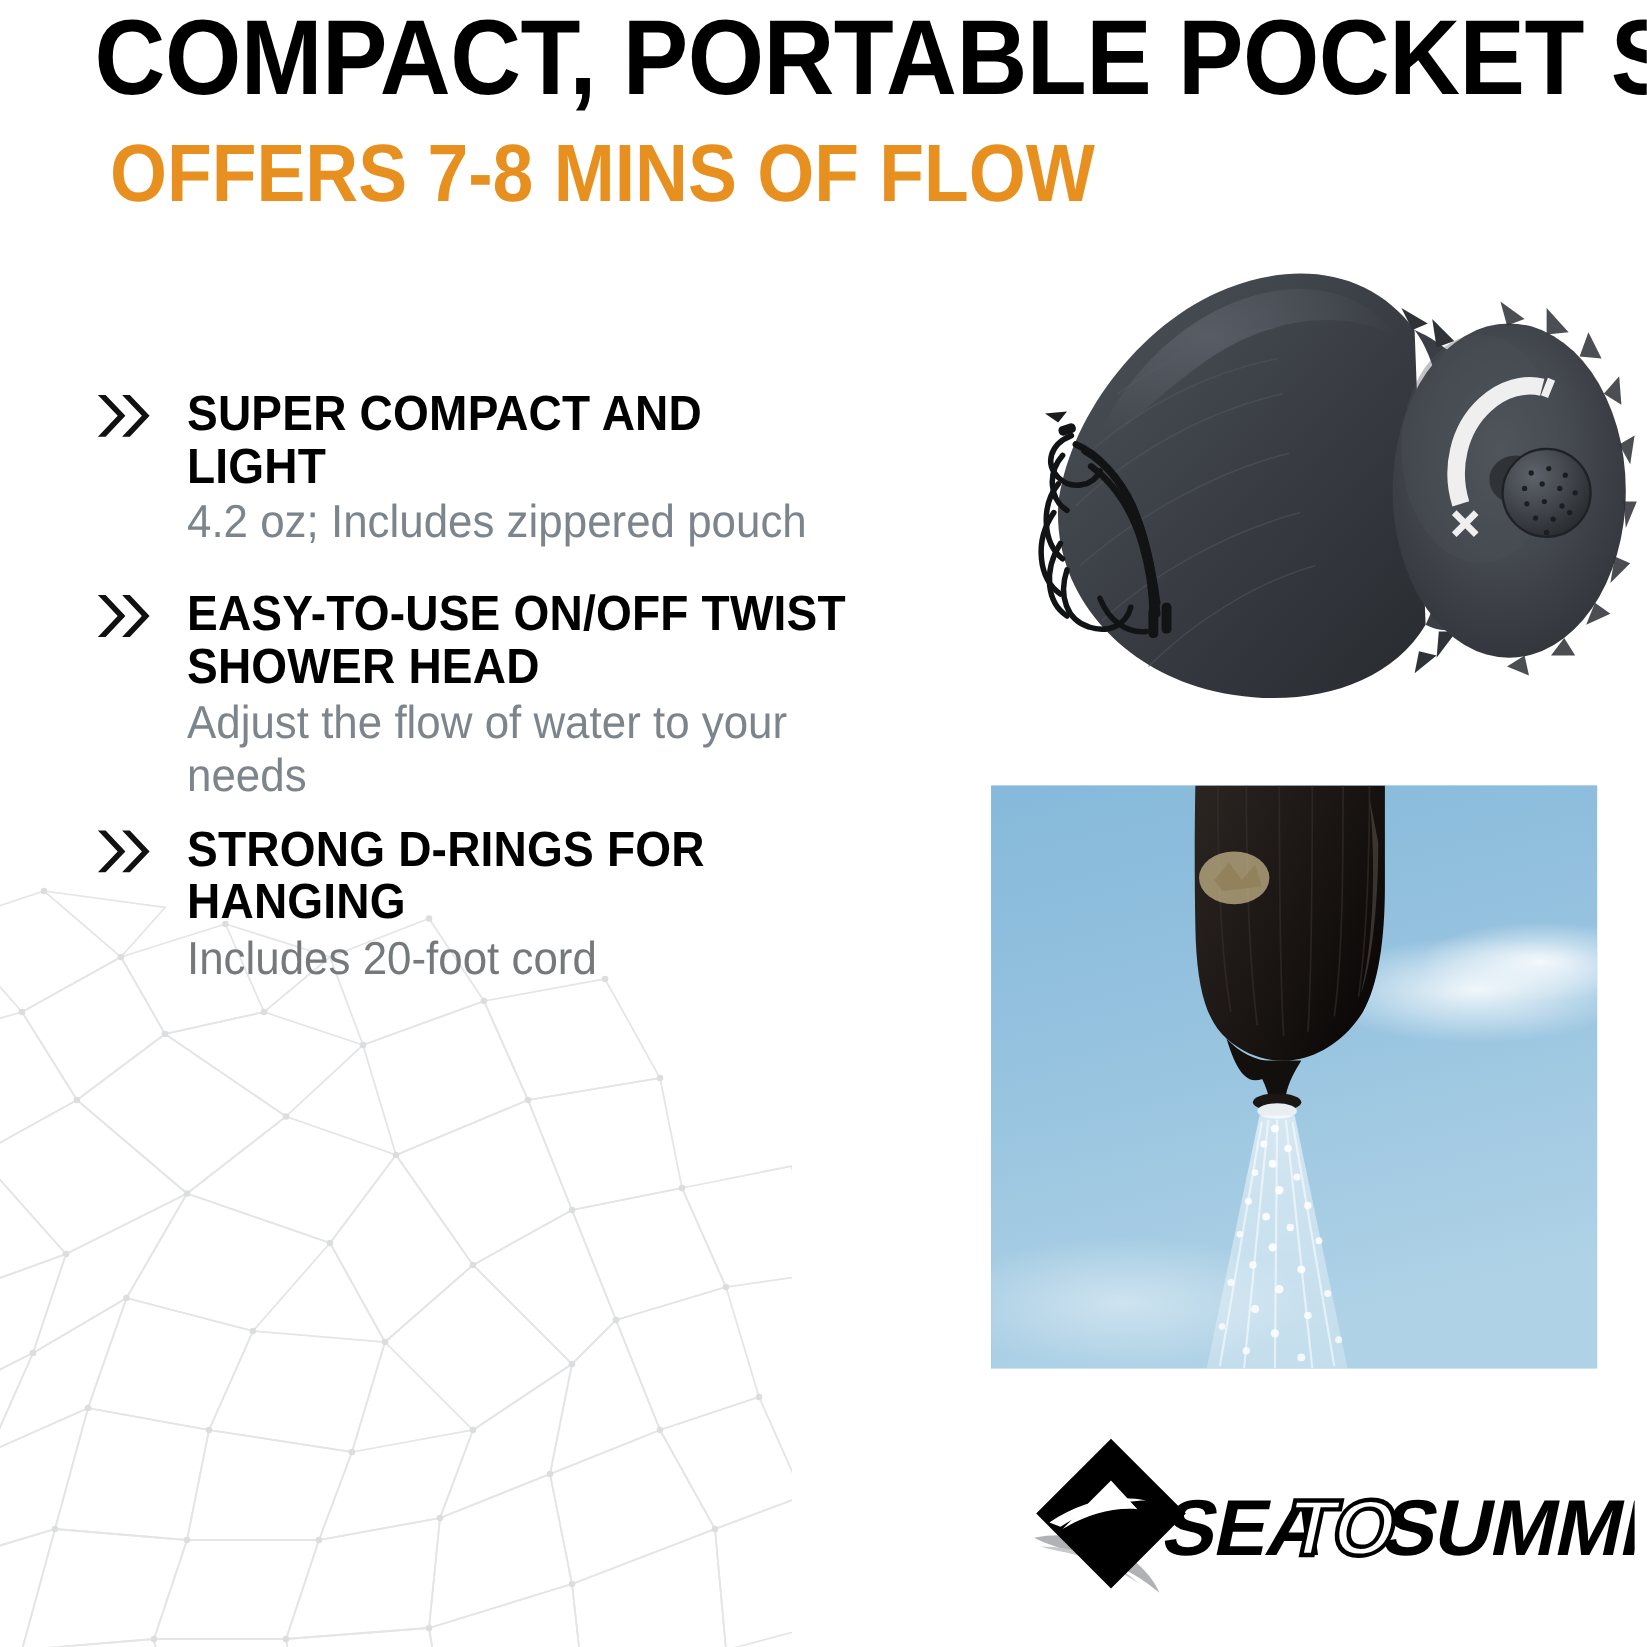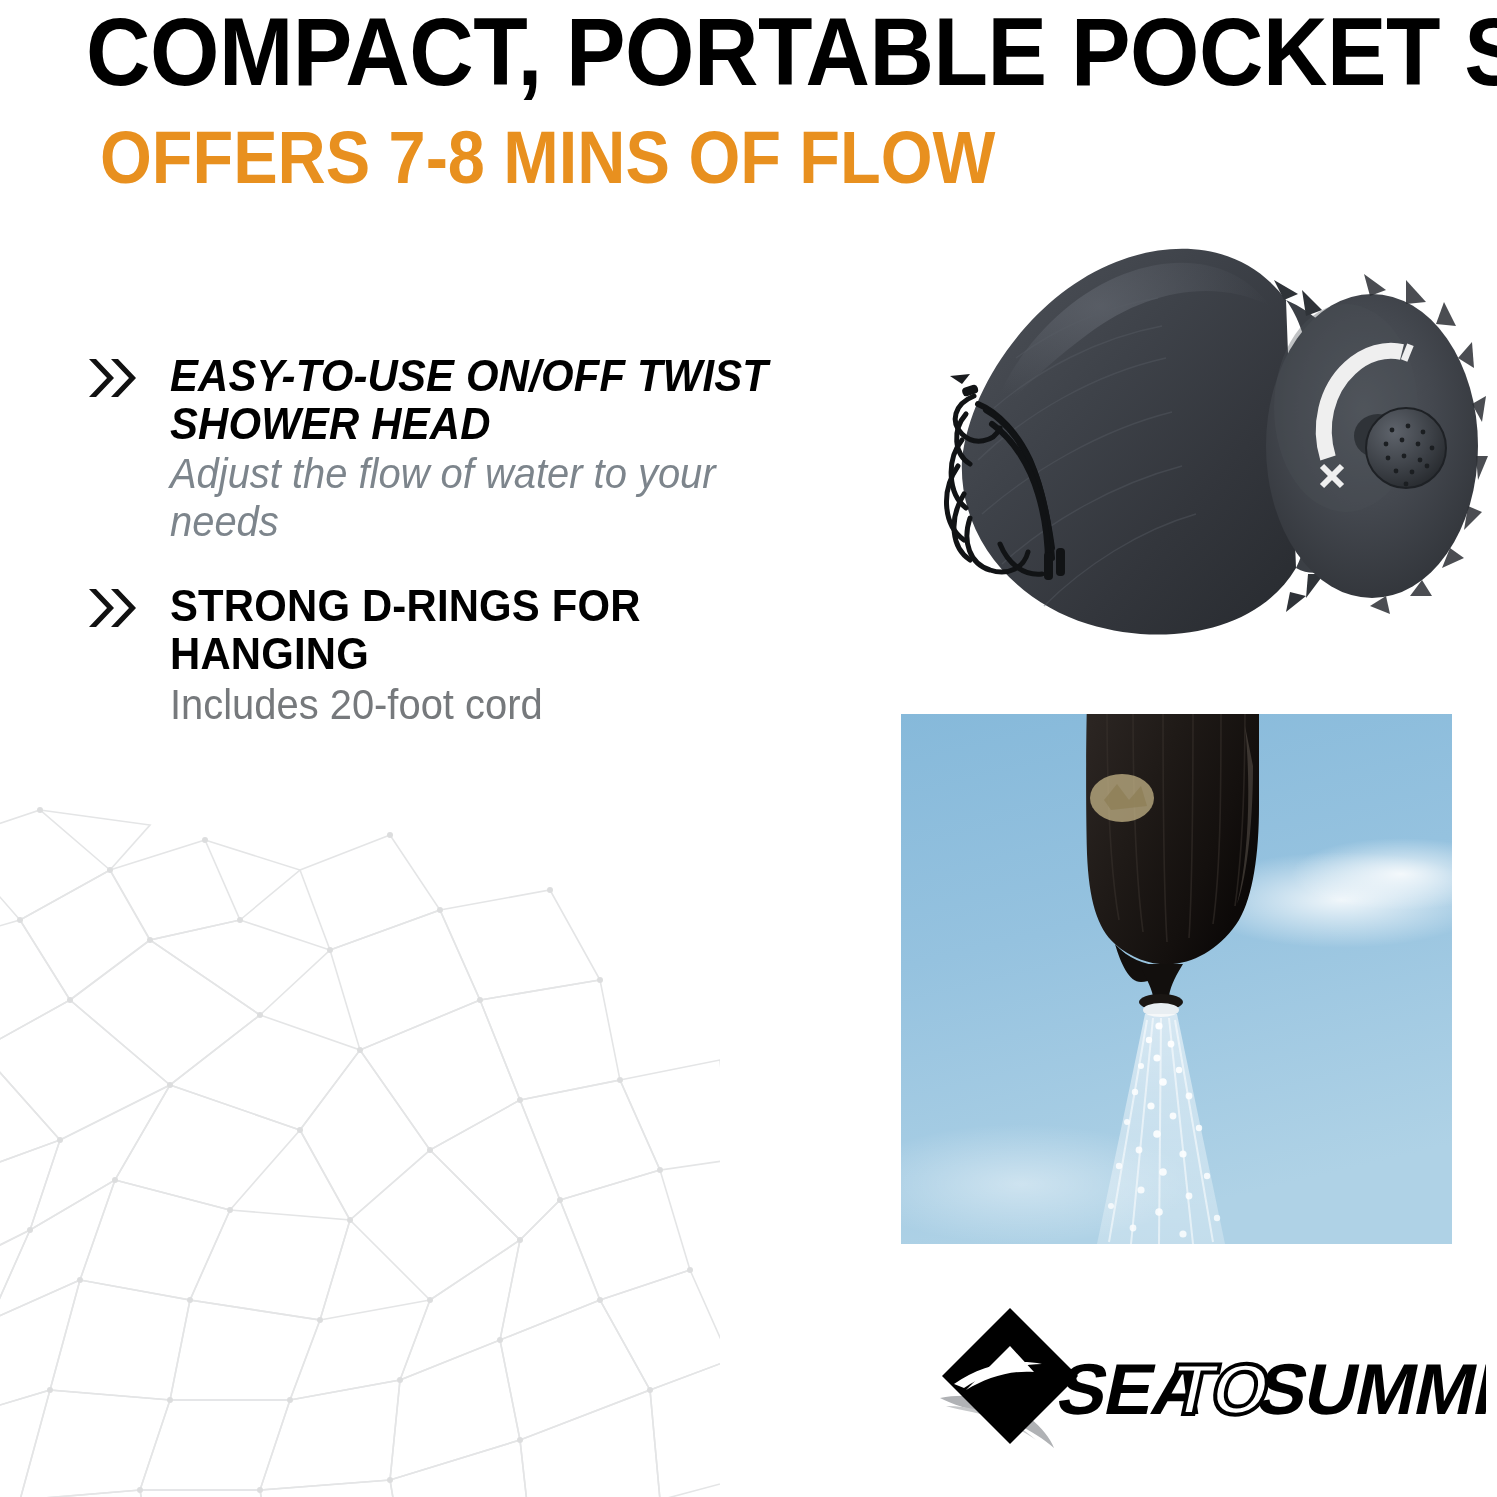--- a/index.html
+++ b/index.html
@@ -90,21 +90,21 @@
     color:#7D858C;
     transform:scaleX(0.95);
     transform-origin:left top;
     margin:3px 0 0 0;
   }
   .feature.f2 .feature-desc{color:#76797C;}
   .feature.f4 .feature-desc{color:#76797C;}
 
   .feature.f1{margin-bottom:36px;}
   .feature.f2{margin-bottom:40px;}
-  .feature.f3{margin-bottom:36px;font-style:italic;}
+  .feature.f3{margin-bottom:20px;}
 
   
   .hero-bag{
     position:absolute;
     left:866px; top:208px;
     width:626px; height:460px;
     z-index:3;
   }
   .hero-bag svg{display:block;width:100%;height:100%;}
 
@@ -236,20 +236,30 @@
 
 <div class="page">
 
   <div class="headline-block">
     <h1 class="headline-main">COMPACT, PORTABLE POCKET SHOWER</h1>
     <h2 class="headline-sub">OFFERS  7-8 MINS OF FLOW</h2>
   </div>
 
   <div class="features">
 
+    <div class="feature f1">
+      <span class="chevron">
+        <svg viewBox="0 0 54 44" xmlns="http://www.w3.org/2000/svg" aria-hidden="true">
+          <path d="M3 3 L21 22 L3 41 L10 41 L28 22 L10 3 Z" fill="#111"></path>
+          <path d="M25 3 L43 22 L25 41 L32 41 L50 22 L32 3 Z" fill="#111"></path>
+        </svg>
+      </span>
+      <div class="feature-title">SUPER COMPACT AND LIGHT</div>
+      <div class="feature-desc">4.2 oz; Includes zippered pouch</div>
+    </div>
 
 
     <div class="feature f3">
       <span class="chevron">
         <svg viewBox="0 0 54 44" xmlns="http://www.w3.org/2000/svg" aria-hidden="true">
           <path d="M3 3 L21 22 L3 41 L10 41 L28 22 L10 3 Z" fill="#111"></path>
           <path d="M25 3 L43 22 L25 41 L32 41 L50 22 L32 3 Z" fill="#111"></path>
         </svg>
       </span>
       <div class="feature-title">EASY-TO-USE ON/OFF TWIST SHOWER HEAD</div>

